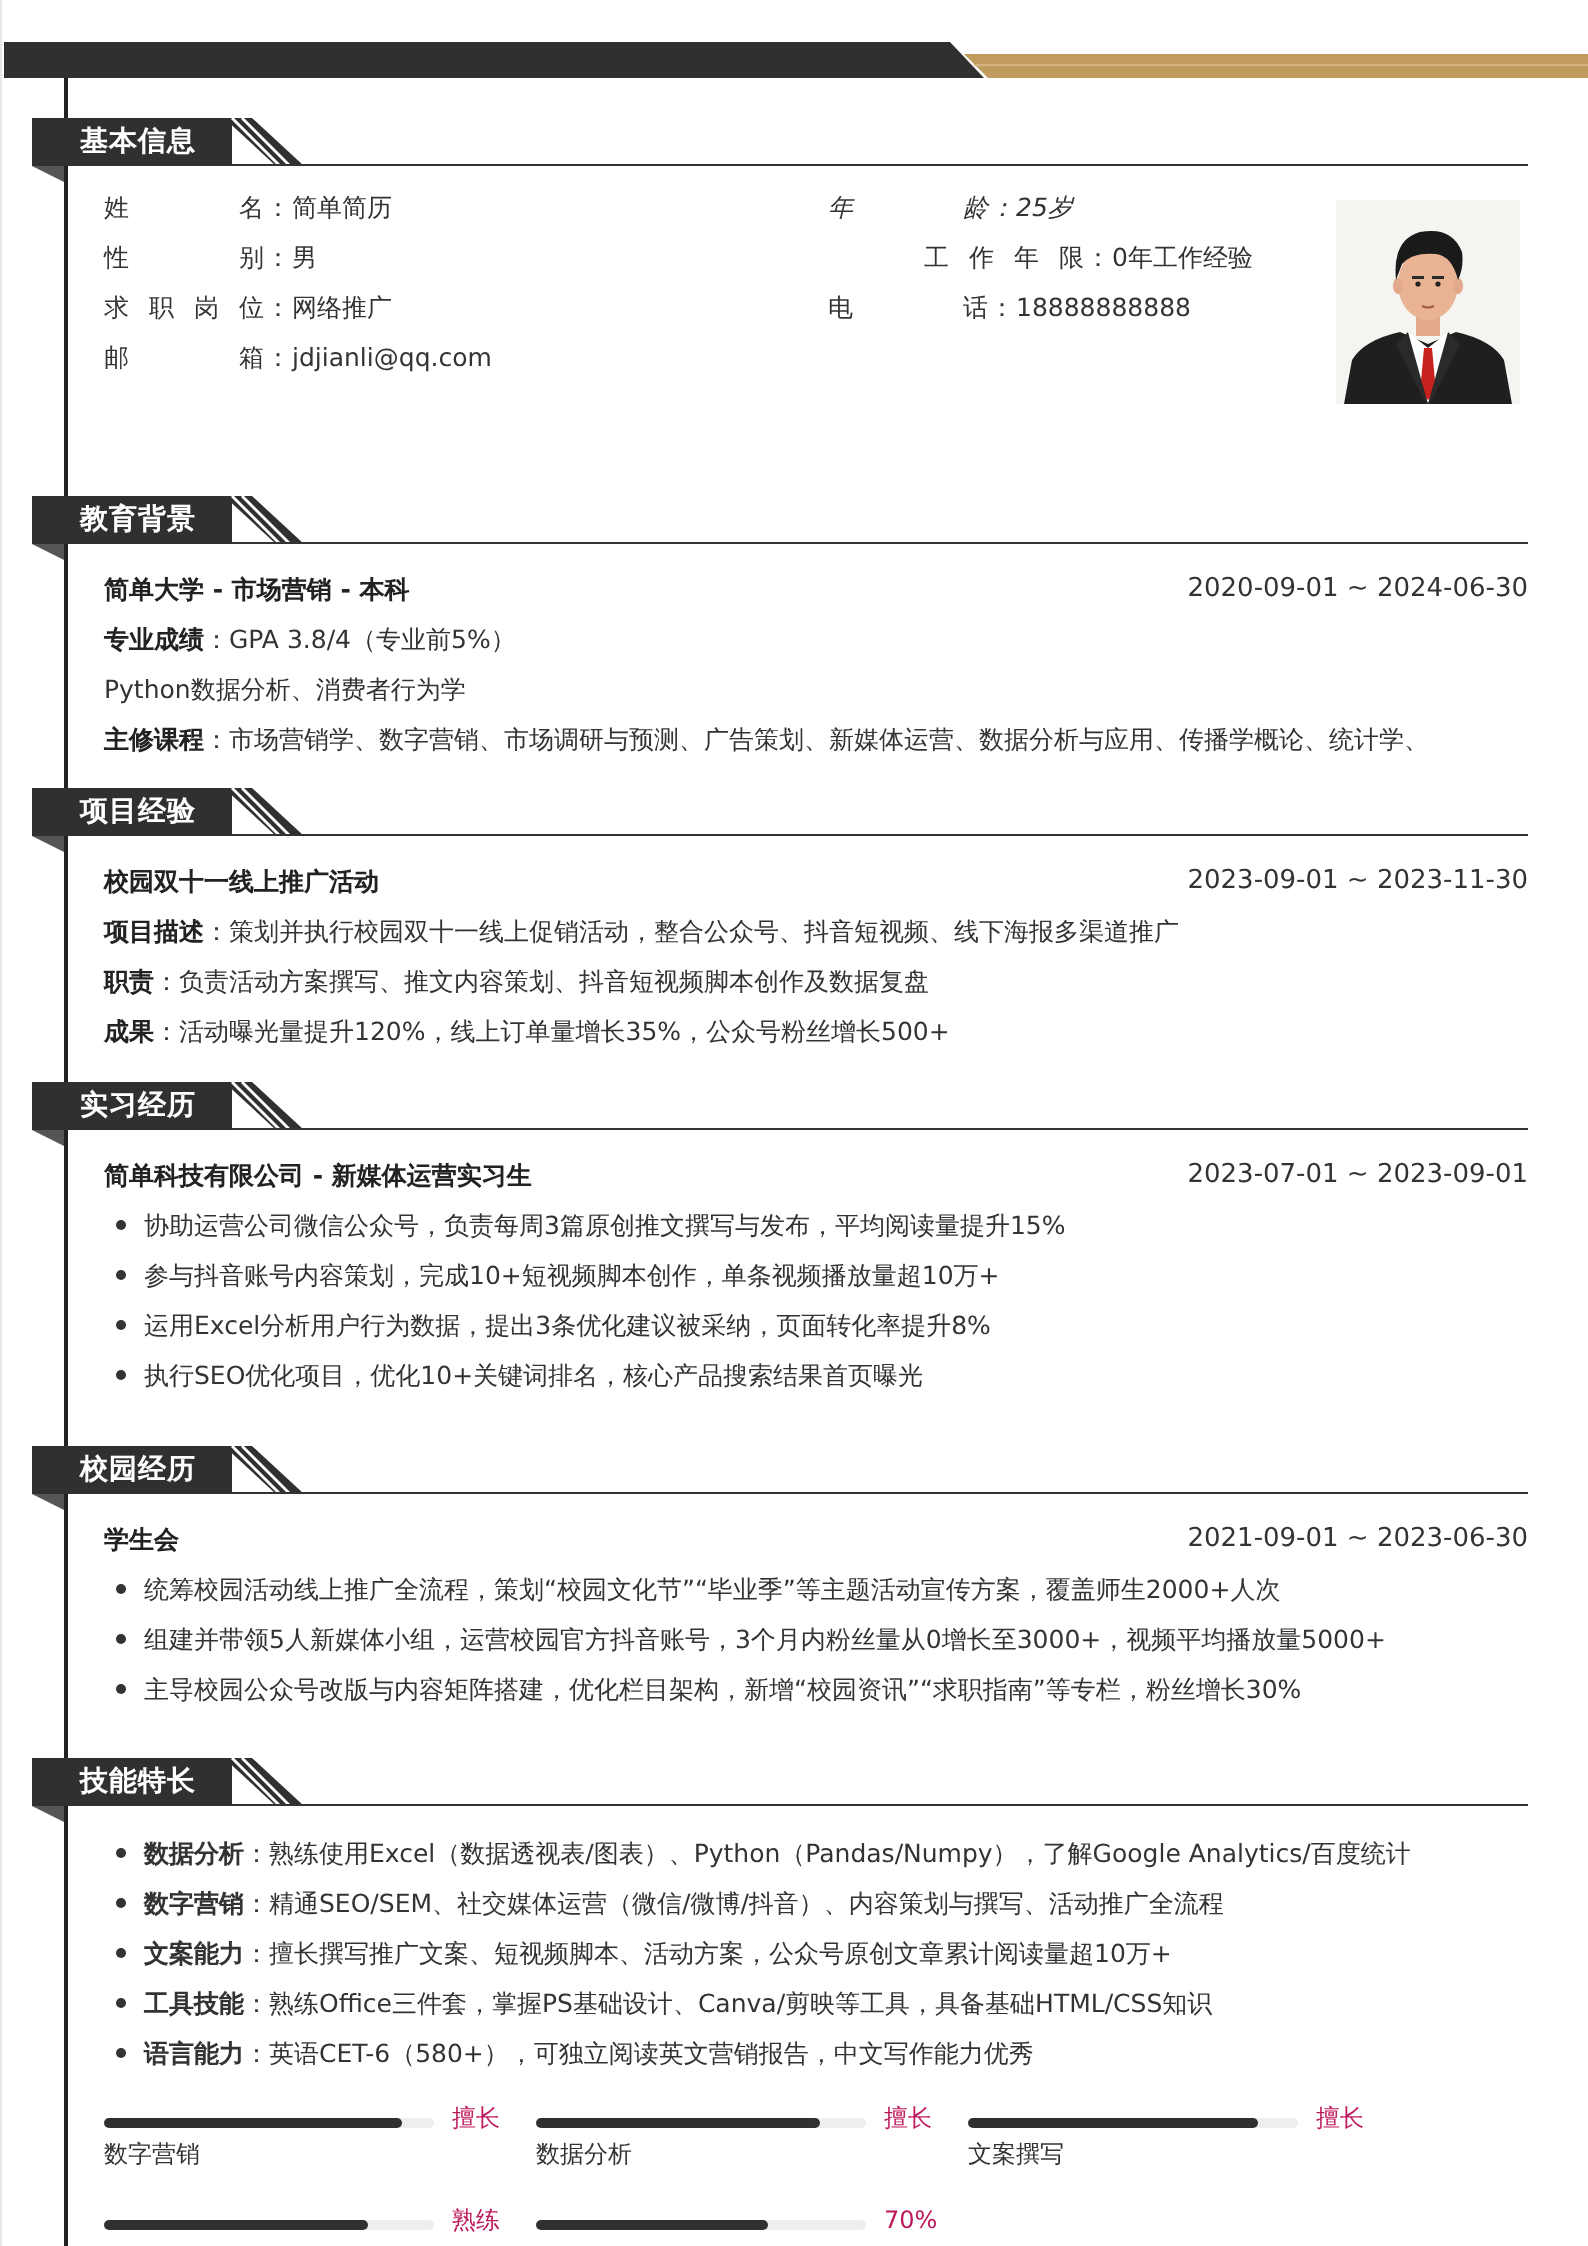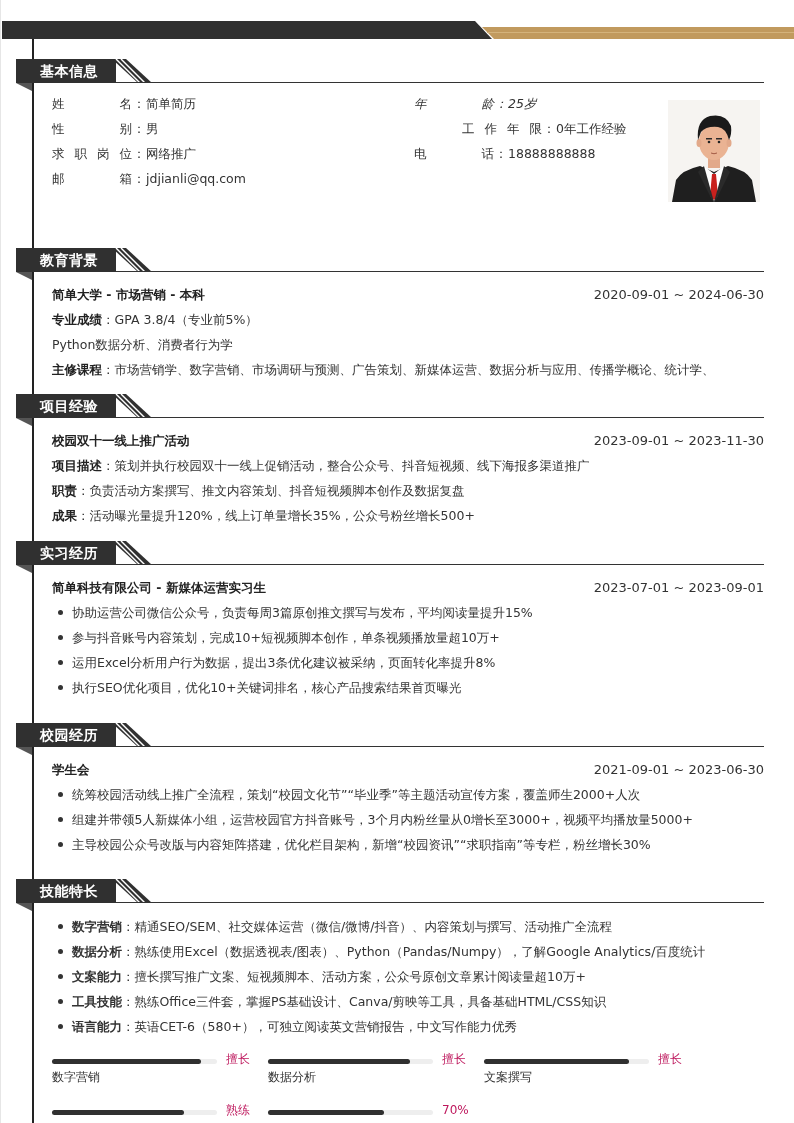--- a/index.html
+++ b/index.html
@@ -204,22 +204,22 @@
     <div class="sec-tab-fold"></div>
     <div class="sec-title">技能特长</div>
     <svg class="sec-stripes" viewBox="0 0 40 24">
         <polygon points="0,0 14,0 40,24 26,24" fill="#303030"></polygon>
         <line x1="4" y1="0" x2="28" y2="24" stroke="#fff" stroke-width="1.4"></line>
         <line x1="9" y1="0" x2="33" y2="24" stroke="#fff" stroke-width="1.4"></line>
       </svg>
     <div class="sec-rule"></div>
   </div>
   <div style="position:absolute; left:36px; top:35px; right:0;">
+    <div class="bullet-row"><span class="lbl-b" style="font-weight:bold;">数据分析</span><span>：熟练使用Excel（数据透视表/图表）、Python（Pandas/Numpy），了解Google Analytics/百度统计</span></div>
     <div class="bullet-row"><span class="lbl-b" style="font-weight:bold;">数字营销</span><span>：精通SEO/SEM、社交媒体运营（微信/微博/抖音）、内容策划与撰写、活动推广全流程</span></div>
-    <div class="bullet-row"><span class="lbl-b" style="font-weight:bold;">数据分析</span><span>：熟练使用Excel（数据透视表/图表）、Python（Pandas/Numpy），了解Google Analytics/百度统计</span></div>
     <div class="bullet-row"><span class="lbl-b" style="font-weight:bold;">文案能力</span><span>：擅长撰写推广文案、短视频脚本、活动方案，公众号原创文章累计阅读量超10万+</span></div>
     <div class="bullet-row"><span class="lbl-b" style="font-weight:bold;">工具技能</span><span>：熟练Office三件套，掌握PS基础设计、Canva/剪映等工具，具备基础HTML/CSS知识</span></div>
     <div class="bullet-row"><span class="lbl-b" style="font-weight:bold;text-align:center;">语言能力</span><span>：英语CET-6（580+），可独立阅读英文营销报告，中文写作能力优秀</span></div>
   </div>
 </div>
 
 <div class="skill" style="left:52px; top:1053px;">
   <div class="track">
       <div class="fill" style="width: 90%;"></div>
     </div>

